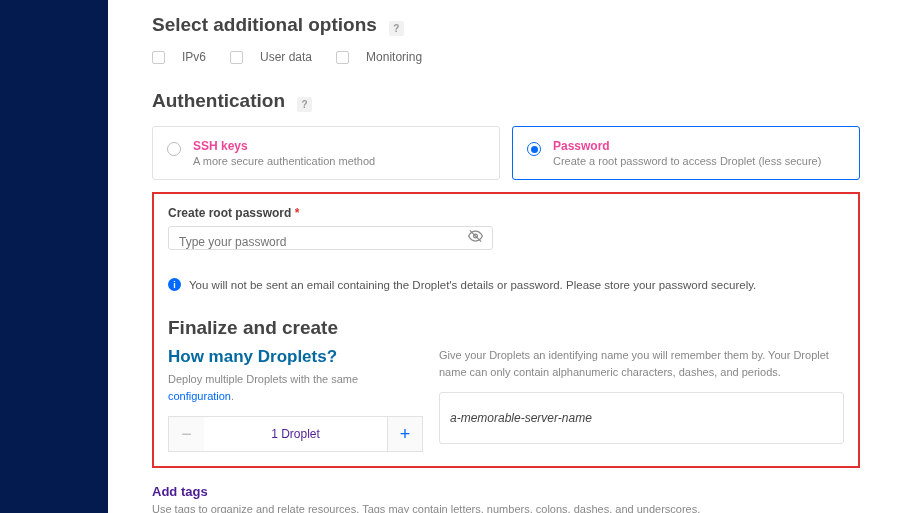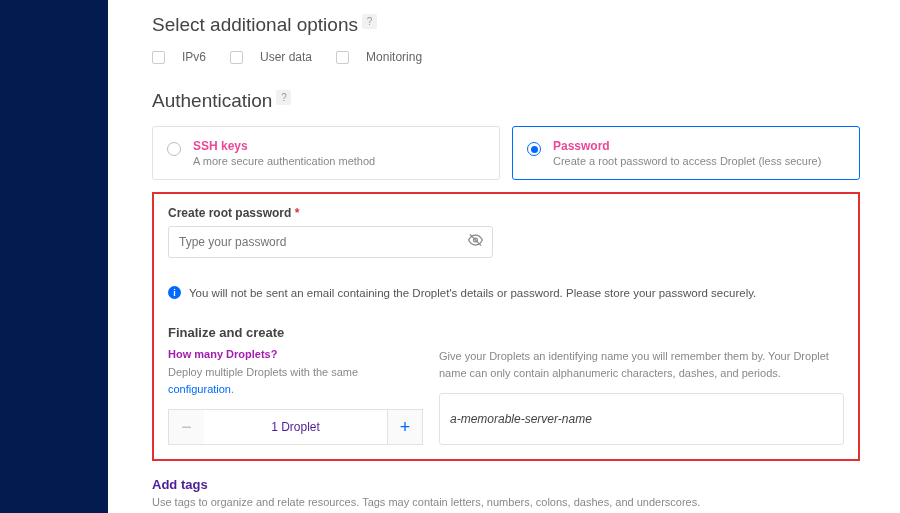--- a/index.html
+++ b/index.html
@@ -1,44 +1,44 @@
 <!DOCTYPE html>
 <html><head>
 <meta charset="utf-8">
 <style>
   * { box-sizing: border-box; margin: 0; padding: 0; font-family: -apple-system, BlinkMacSystemFont, "Segoe UI", Helvetica, Arial, sans-serif; }
   body { width: 900px; height: 513px; overflow: hidden; background: #fff; display: flex; }
   .sidebar { width: 108px; background: #031b4e; }
   .main { flex: 1; padding: 14px 40px 0 44px; overflow: hidden; }
-  .section-title { font-size: 19px; font-weight: 400; color: #444; display: flex; align-items: flex-start; gap: 4px; margin-bottom: 14px; }
+  .section-title { font-size: 19px; font-weight: 700; color: #444; display: flex; align-items: flex-end; gap: 12px; margin-bottom: 14px; }
   .help-icon { display: inline-flex; align-items: center; justify-content: center; width: 15px; height: 15px; background: #f1f1f1; color: #999; font-size: 10px; border-radius: 2px; }
   .checkbox-row { display: flex; gap: 24px; margin-bottom: 26px; }
   .checkbox-item { display: flex; align-items: flex-end; gap: 17px; font-size: 12px; color: #666; }
   .checkbox { width: 13px; height: 13px; border: 1px solid #ccc; border-radius: 2px; background: #fff; }
   .auth-cards { display: flex; gap: 12px; margin-bottom: 12px; }
   .auth-card { flex: 1; border: 1px solid #e2e2e2; border-radius: 3px; padding: 12px 14px; display: flex; gap: 12px; align-items: flex-start; }
   .auth-card.selected { border: 1.5px solid #0069ff; }
   .radio { width: 14px; height: 14px; border: 1px solid #bbb; border-radius: 50%; margin-top: 3px; display: flex; align-items: center; justify-content: center; flex-shrink: 0; }
   .radio.selected { border-color: #0069ff; }
   .radio.selected::after { content: ""; width: 7px; height: 7px; border-radius: 50%; background: #0069ff; }
   .auth-title { font-size: 12px; font-weight: 700; color: #ec4899; }
   .auth-desc { font-size: 11px; color: #888; margin-top: 2px; }
   .highlight-box { border: 2px solid #e03030; padding: 12px 14px 14px; }
   .pw-label { font-size: 12px; font-weight: 600; color: #444; }
   .pw-label .req { color: #d33; }
   .pw-input-wrap { position: relative; width: 325px; margin-top: 6px; }
-  .pw-input { width: 100%; border: 1px solid #ddd; border-radius: 3px; padding: 8px 34px 8px 10px; font-size: 12px; color: #4c1d95; }
+  .pw-input { width: 100%; border: 1px solid #ddd; border-radius: 3px; padding: 8px 34px 0 10px; font-size: 12px; color: #4c1d95; }
   .eye-icon { position: absolute; right: 10px; top: 50%; transform: translateY(-50%); color: #888; }
   .info-row { display: flex; align-items: center; gap: 8px; margin: 18px 0 0; padding: 10px 0; font-size: 11.5px; color: #555; }
   .info-dot { width: 13px; height: 13px; border-radius: 50%; background: #0069ff; color: #fff; display: flex; align-items: center; justify-content: center; font-size: 9px; font-weight: 700; }
-  .finalize-title { font-size: 13px; font-weight: 600; color: #444; margin-top: 16px; margin-bottom: 4px; }
+  .finalize-title { font-size: 19px; font-weight: 600; color: #444; margin-top: 16px; margin-bottom: 4px; }
   .finalize-cols { display: flex; gap: 16px; margin-top: 8px; }
   .col-left { width: 255px; }
   .col-right { flex: 1; }
-  .sub-title { font-size: 11px; font-weight: 700; color: #a21caf; margin-bottom: 4px; }
+  .sub-title { font-size: 17px; font-weight: 700; color: #0369a1; margin-bottom: 4px; }
   .sub-desc { font-size: 11px; color: #888; line-height: 1.5; min-height: 30px; }
   .sub-desc a { color: #0069ff; text-decoration: none; }
   .stepper-row { display: flex; margin-top: 12px; height: 36px; }
   .stepper-btn { width: 36px; border: 1px solid #e2e2e2; background: #fafafa; display: flex; align-items: center; justify-content: center; font-size: 18px; font-weight: 400; color: #0069ff; }
   .stepper-btn.minus { color: #bbb; border-right: none; }
   .stepper-val { flex: 1; border-top: 1px solid #e2e2e2; border-bottom: 1px solid #e2e2e2; display: flex; align-items: center; justify-content: center; font-size: 12px; color: #4c1d95; }
   .hostname-input { width: 100%; border: 1px solid #e2e2e2; border-radius: 3px; padding: 9px 10px; font-size: 12px; margin-top: 12px; color: #444; height: 52px; font-style: italic; }
   .tags-title { font-size: 13px; font-weight: 700; color: #4c1d95; margin-top: 16px; margin-bottom: 4px; }
   .tags-desc { font-size: 11px; color: #888; margin-bottom: 10px; }
 </style>

